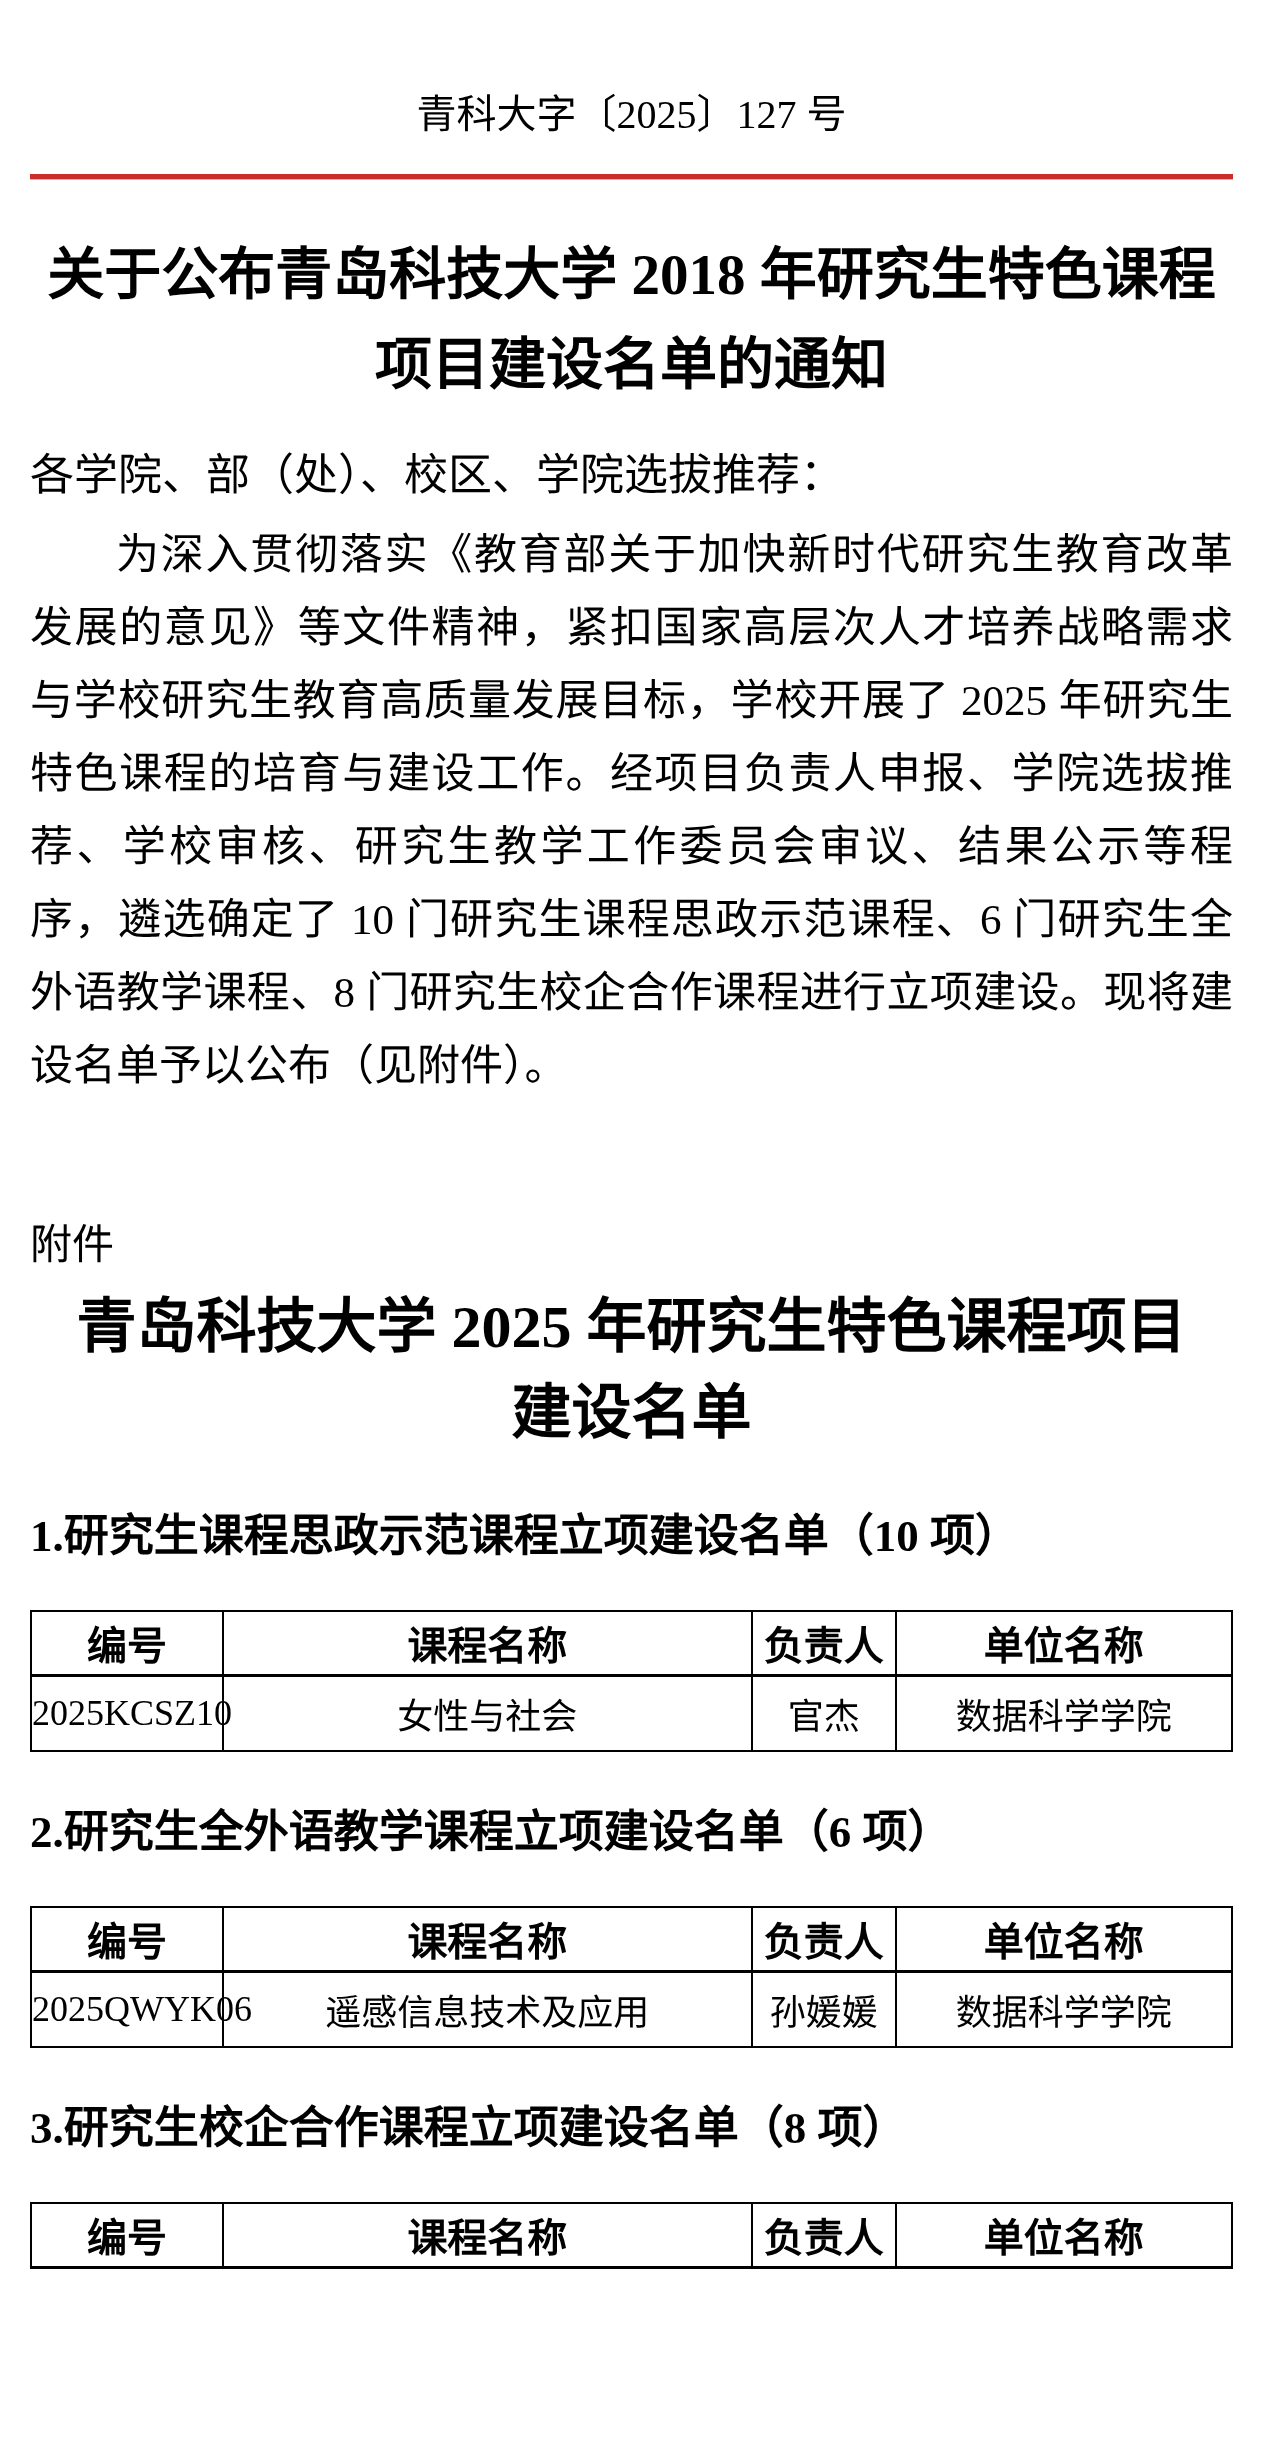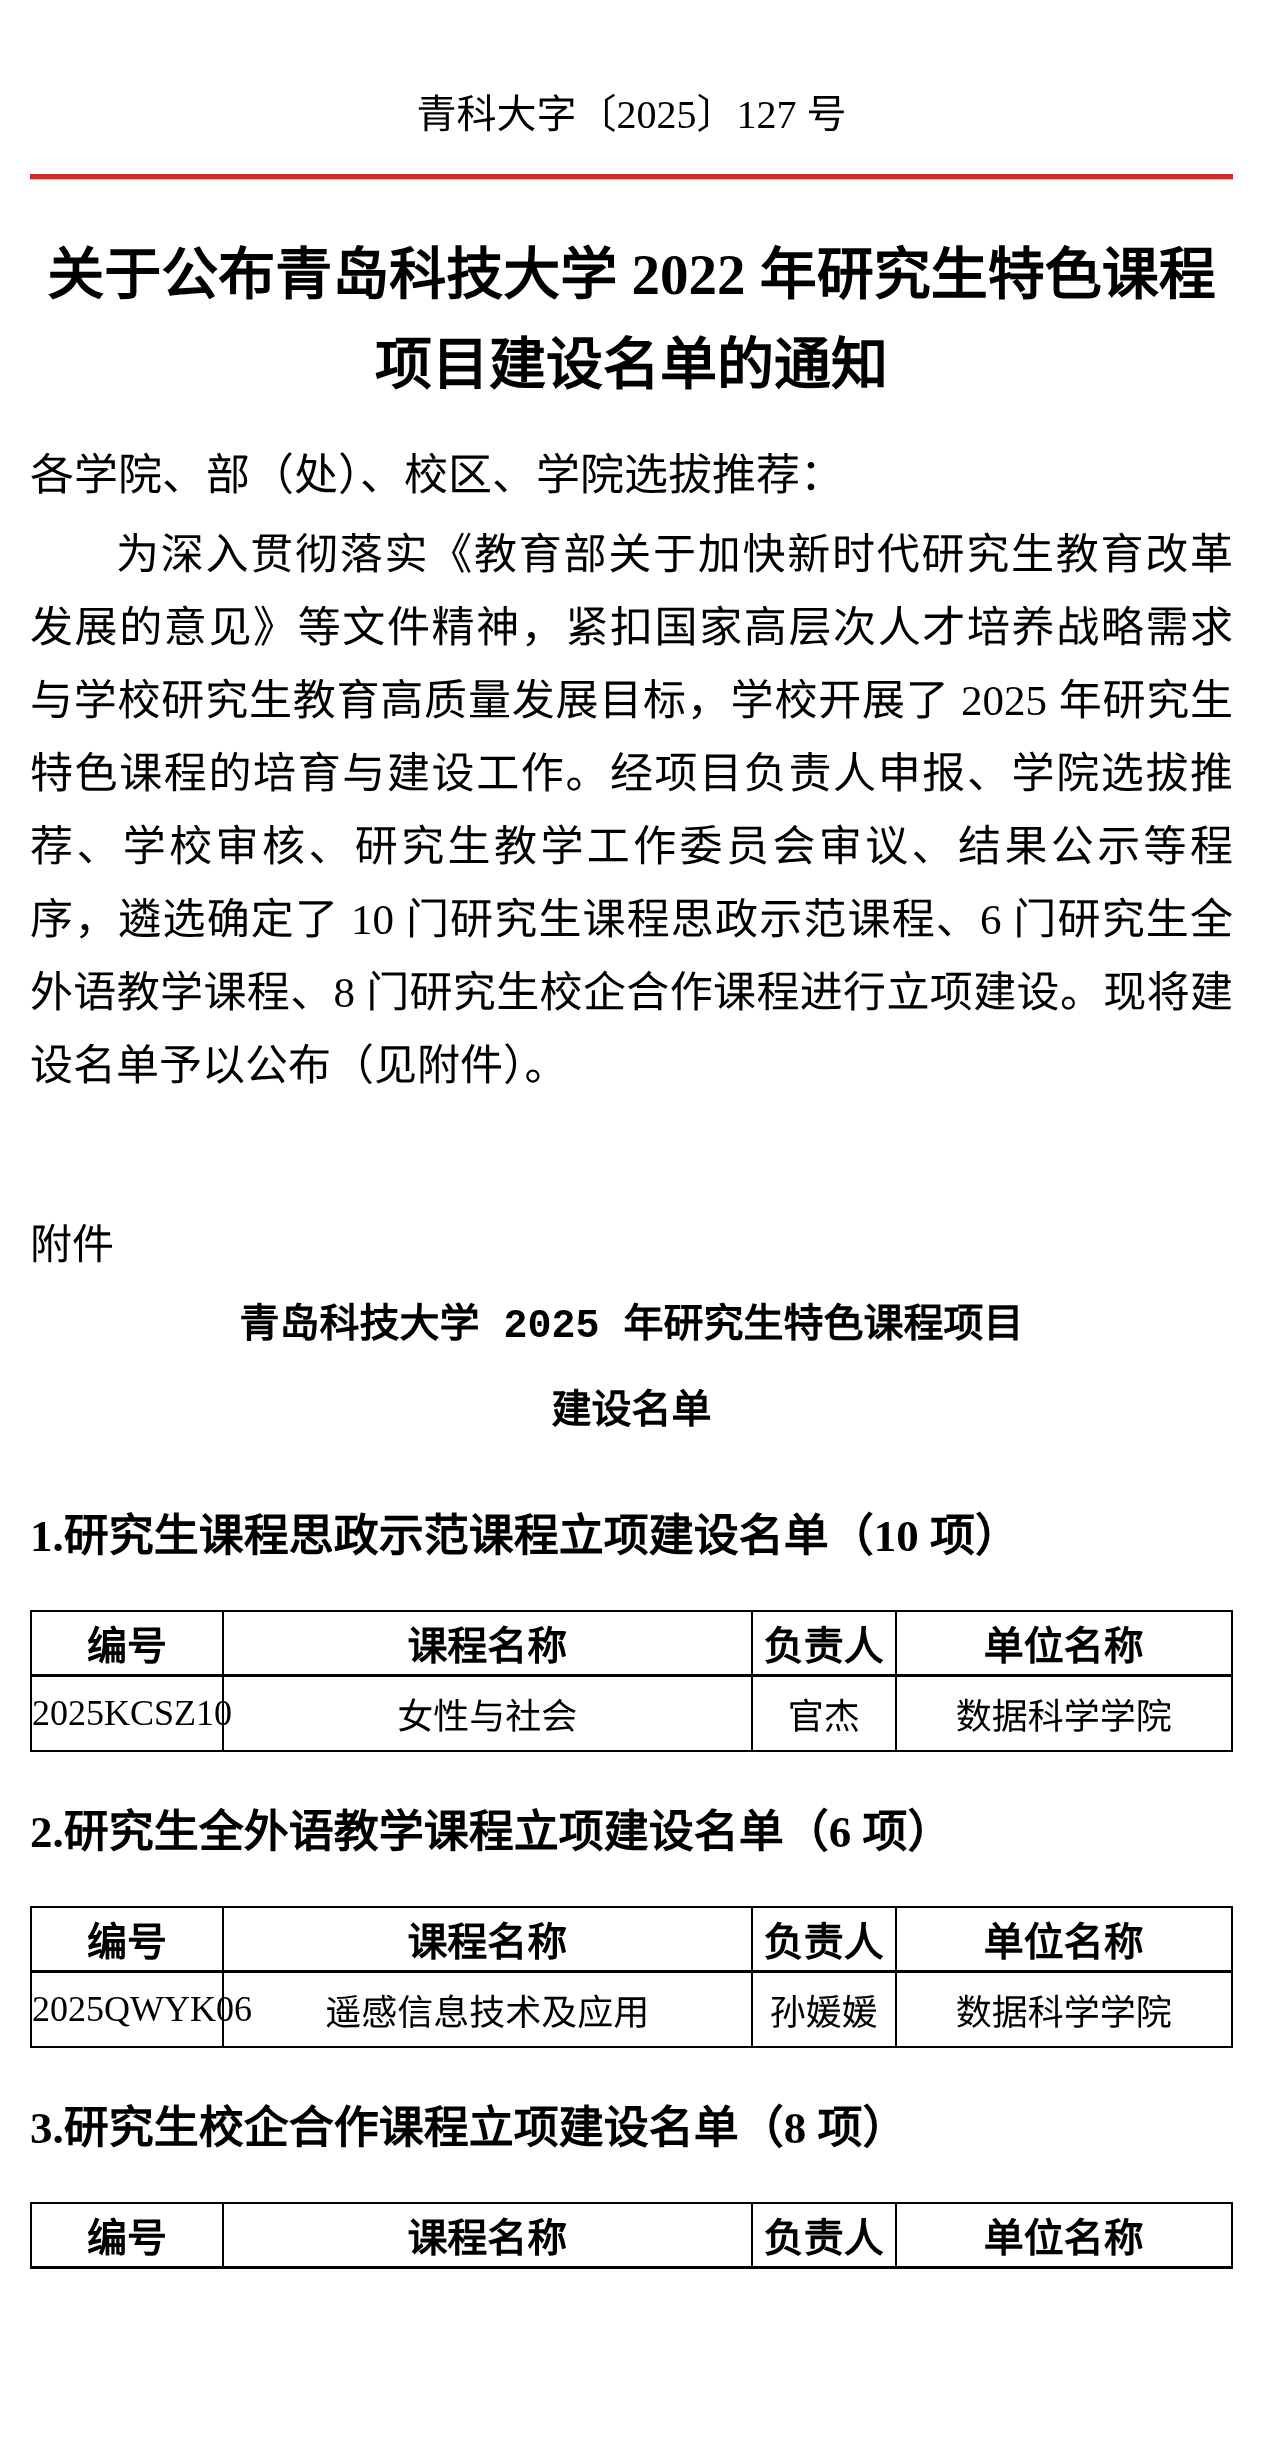--- a/index.html
+++ b/index.html
@@ -80,23 +80,22 @@
   
   .attachment-label {
     margin-top: 118px;
     font-size: 42px;
     line-height: 50px;
   }
   .attachment-title {
     margin-top: 14px;
     text-align: center;
     font-weight: bold;
-    font-size: 40px;
+    font-size: 60px;
     line-height: 86px;
-    font-family: Liberation Mono, monospace;
   }
 
   
   .section { margin-top: 52px; }
   .section-heading {
     font-weight: bold;
     font-size: 45px;
     line-height: 56px;
   }
   table.courses-table {
@@ -132,21 +131,21 @@
 <body>
 
 <div class="page">
 
 
   <div class="doc-number">青科大字〔2025〕127 号</div>
 
   <div class="red-line"></div>
 
   <div class="doc-title">
-    <div>关于公布青岛科技大学 2022 年研究生特色课程</div>
+    <div>关于公布青岛科技大学 2018 年研究生特色课程</div>
     <div>项目建设名单的通知</div>
   </div>
 
   <div class="salutation">各学院、部（处）、校区、学院选拔推荐：</div>
 
   <div class="body-paragraph">为深入贯彻落实《教育部关于加快新时代研究生教育改革发展的意见》等文件精神，紧扣国家高层次人才培养战略需求与学校研究生教育高质量发展目标，学校开展了 2025 年研究生特色课程的培育与建设工作。经项目负责人申报、学院选拔推荐、学校审核、研究生教学工作委员会审议、结果公示等程序，遴选确定了 10 门研究生课程思政示范课程、6 门研究生全外语教学课程、8 门研究生校企合作课程进行立项建设。现将建设名单予以公布（见附件）。</div>
 
   <div class="attachment-label">附件</div>
   <div class="attachment-title">
     <div>青岛科技大学 2025 年研究生特色课程项目</div>

